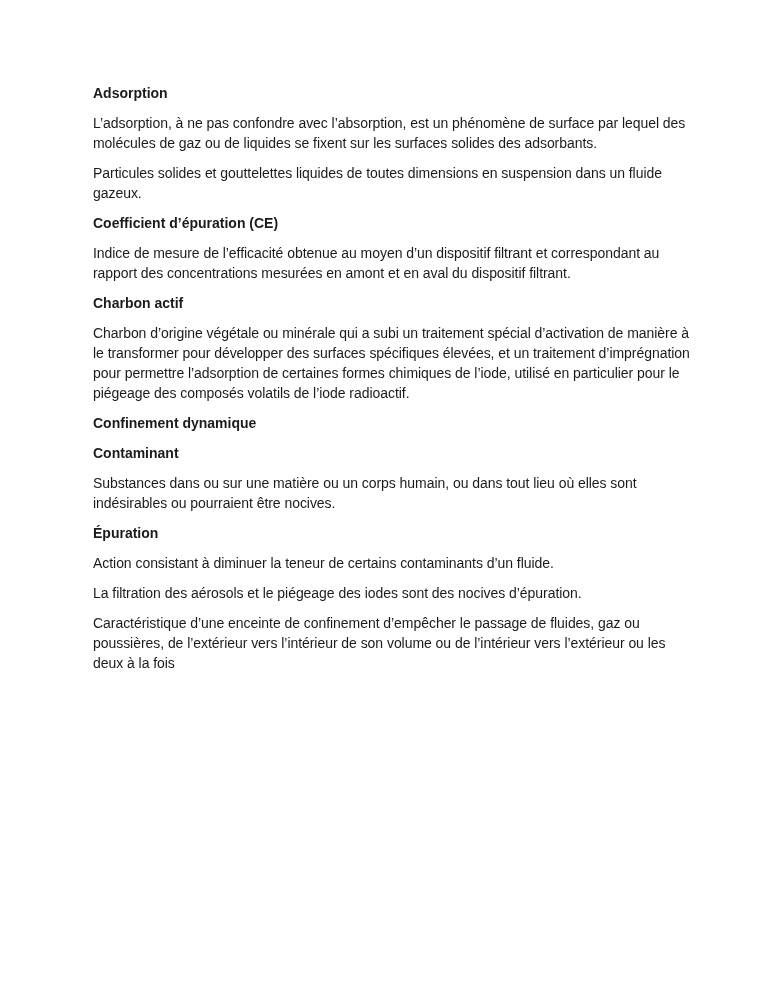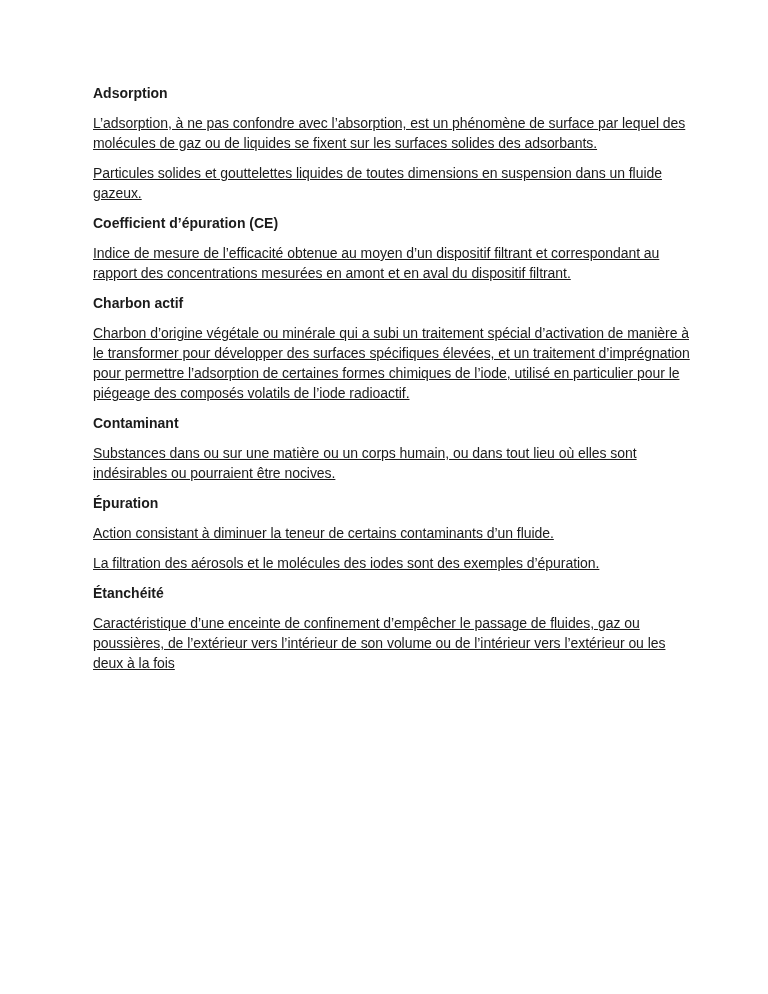--- a/index.html
+++ b/index.html
@@ -33,21 +33,20 @@
     letter-spacing: 0;
     color: #1b1b1b;
   }
   .glossary p {
     font-size: 14px;
     line-height: 20px;
     font-weight: 400;
     margin: 0 0 10px 0;
     letter-spacing: -0.05px;
     color: #1b1b1b;
-    text-decoration: underline;
   }
   .glossary section {
     margin: 0;
   }
 </style>
 </head>
 <body>
 
 <div class="page">
   <div class="glossary">
@@ -64,32 +63,32 @@
     <h2>Coefficient d’épuration (CE)</h2>
   <p>Indice de mesure de l’efficacité obtenue au moyen d’un dispositif filtrant et correspondant au rapport des concentrations mesurées en amont et en aval du dispositif filtrant.</p>
       </section>
 
   <section>
     <h2>Charbon actif</h2>
   <p>Charbon d’origine végétale ou minérale qui a subi un traitement spécial d’activation de manière à le transformer pour développer des surfaces spécifiques élevées, et un traitement d’imprégnation pour permettre l’adsorption de certaines formes chimiques de l’iode, utilisé en particulier pour le piégeage des composés volatils de l’iode radioactif.</p>
       </section>
 
   <section>
+    <h2>Confinement dynamique</h2>
       </section>
 
   <section>
     <h2>Contaminant</h2>
   <p>Substances dans ou sur une matière ou un corps humain, ou dans tout lieu où elles sont indésirables ou pourraient être nocives.</p>
       </section>
 
   <section>
     <h2>Épuration</h2>
   <p>Action consistant à diminuer la teneur de certains contaminants d’un fluide.</p>
-        <p>La filtration des aérosols et le molécules des iodes sont des exemples d’épuration.</p>
+        <p>La filtration des aérosols et le piégeage des iodes sont des nocives d’épuration.</p>
       </section>
 
   <section>
-    <h2>Étanchéité</h2>
   <p>Caractéristique d’une enceinte de confinement d’empêcher le passage de fluides, gaz ou poussières, de l’extérieur vers l’intérieur de son volume ou de l’intérieur vers l’extérieur ou les deux à la fois</p>
       </section>
 
 </div>
 </div>
 
 </body></html>

